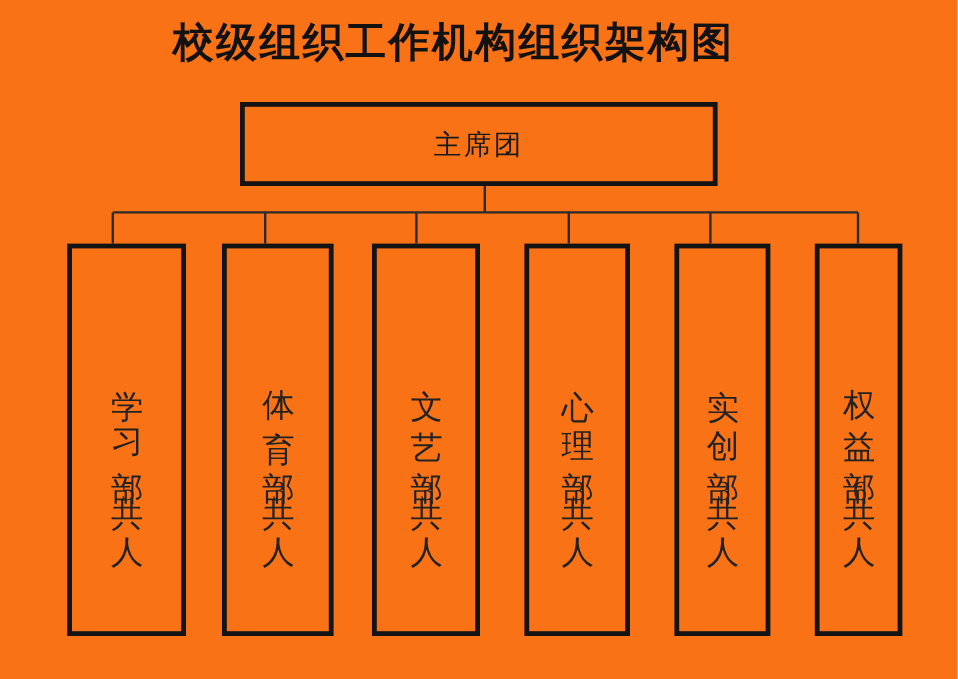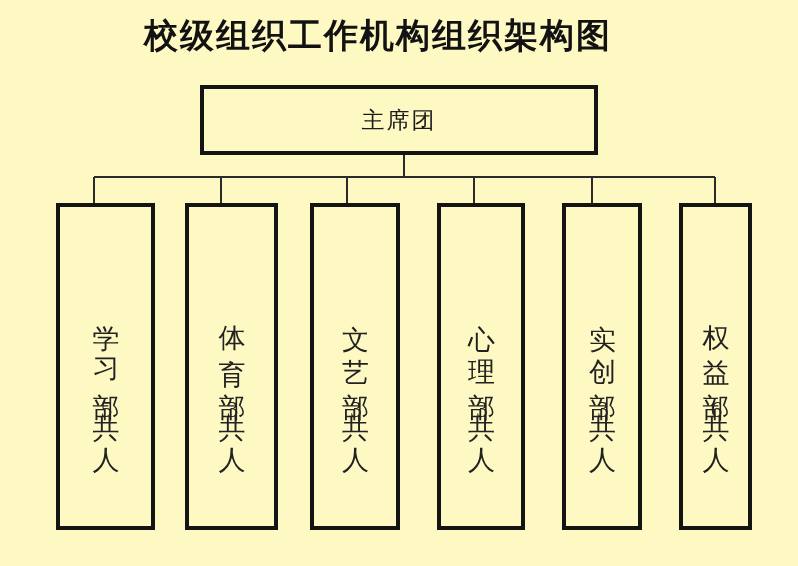--- a/index.html
+++ b/index.html
@@ -1,20 +1,20 @@
 <!DOCTYPE html>
 <html><head>
 <meta charset="utf-8">
 <style>
   html, body { margin: 0; padding: 0; background: #e9e9e7; }
   .canvas {
     position: relative;
     width: 798px;
     height: 566px;
-    background: #fef9c3;
+    background: #f97316;
     overflow: hidden;
     font-family: "Liberation Serif", "DejaVu Serif", serif;
     color: #1e1e1e;
   }
   .title {
     position: absolute;
     top: 13px;
     left: 0;
     width: 756px;
     margin: 0;

